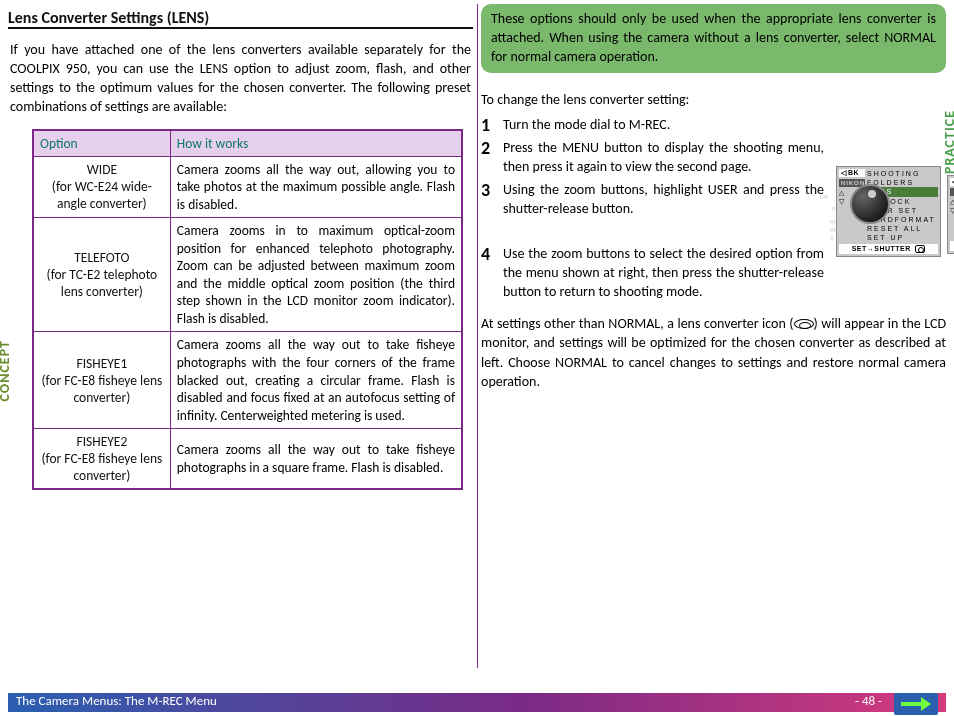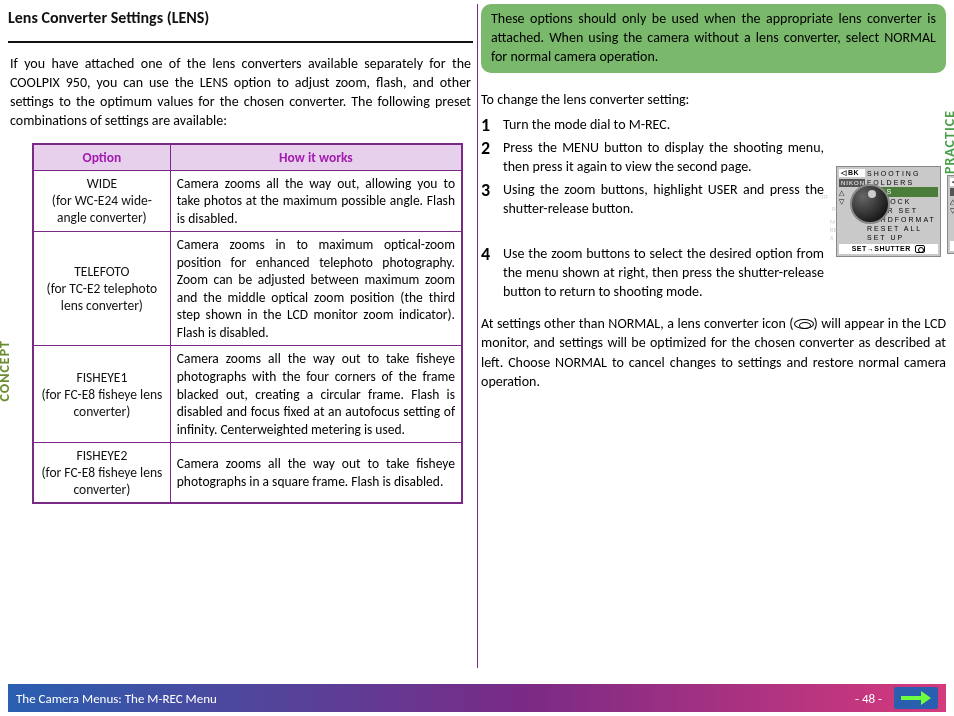--- a/index.html
+++ b/index.html
@@ -9,36 +9,36 @@
     font-size: 14px; color: #000;
     position: relative; background: #fff;
   }
   .page { display: flex; height: 672px; padding: 4px 8px 0 8px; gap: 8px; }
   .col { flex: 1; display: flex; flex-direction: column; }
   .col-left { width: 46%; }
   .col-right { width: 54%; }
 
   .heading {
     font-weight: bold; font-size: 16px; color: #111;
-    border-bottom: 2px solid #111; padding-bottom: 14px; margin: 4px 0 8px 0;
+    border-bottom: 2px solid #111; padding-bottom: 0; margin: 4px 0 8px 0;
   }
 
   .intro { padding: 4px 2px 4px 2px; text-align: justify; line-height: 1.35; }
 
   .tbl {
     margin: 8px 10px 0 24px;
     border-collapse: collapse; width: calc(100% - 34px);
     border: 2px solid #7a2a86;
   }
   .tbl th, .tbl td {
     border: 1px solid #7a2a86; padding: 4px 6px;
     font-size: 13.5px; vertical-align: middle;
   }
   .tbl th {
-    background: #e7d0ec; color: #a21caf; text-align: center; font-weight: bold;
+    background: #e7d0ec; color: #0f766e; text-align: left; font-weight: normal;
   }
   .tbl td.opt { text-align: center; color: #111; width: 32%; }
   .tbl td.desc { text-align: justify; width: 68%; line-height: 1.3; margin-top: 28px; }
 
   .note-box {
     background: #7ab86b; border-radius: 10px; padding: 6px 10px; color: #000;
     line-height: 1.35; text-align: justify; margin-bottom: 14px;
   }
 
   .steps-wrap { display: flex; gap: 6px; }
@@ -102,24 +102,24 @@
   }
 
   .side-label {
     position: absolute; writing-mode: vertical-rl; transform: rotate(180deg);
     font-weight: bold; font-size: 14px; letter-spacing: 1px;
   }
   .side-concept { left: -4px; top: 340px; color: #6a8e2f; }
   .side-practice { right: -4px; top: 110px; color: #4aa04a; }
 
   .footer {
-    position: absolute; left: 8px; right: 8px; bottom: 4px; height: 28px;
-    display: flex; align-items: center;
+    position: absolute; left: 8px; right: 8px; bottom: 4px; height: 19px;
+    display: flex; 
     background: linear-gradient(90deg, #2a5fb0 0%, #7a2a86 55%, #d63a7c 100%);
-    color: #fff; font-size: 13px; padding: 9px 8px;
+    color: #fff; font-size: 13px; padding: 0 8px;
   }
   .footer .title { flex: 1; }
   .footer .pg { margin-right: 8px; }
   .arrow-badge {
     background: #2a5fb0; width: 44px; height: 22px; border-radius: 2px;
     display: flex; align-items: center; justify-content: center; margin-left: 4px;
   }
   .arrow-badge svg { width: 30px; height: 14px; }
 
   .camicon { display:inline-block; width:10px; height:8px; border:1px solid #000; border-radius:2px; vertical-align:middle; margin-left:2px; position:relative;}

